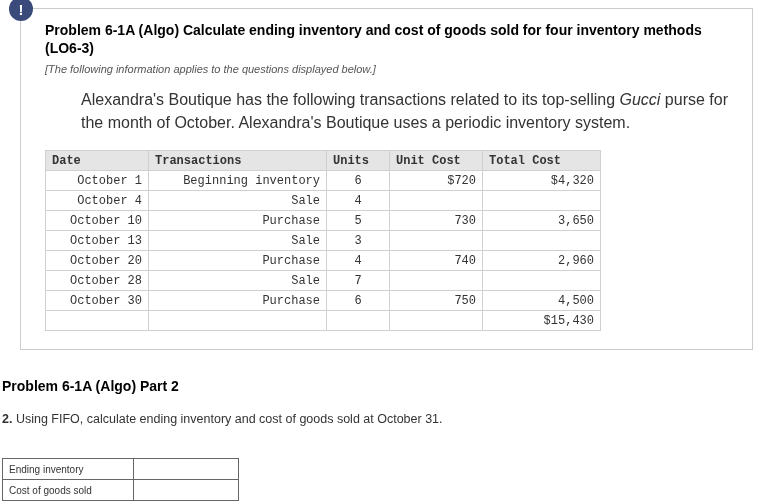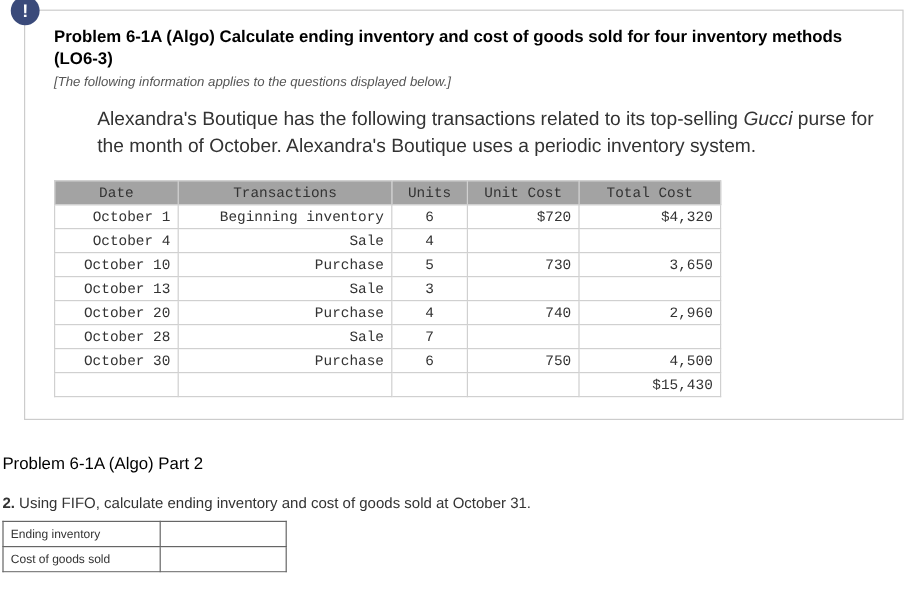--- a/index.html
+++ b/index.html
@@ -64,42 +64,42 @@
     font-size: 12px;
     color: #333;
   }
   table.data th, table.data td {
     border: 1px solid #d0d0d0;
     padding: 2px 6px;
     text-align: right;
     height: 15px;
   }
   table.data th {
-    background: #a3a3a3;
-    font-weight: normal;
-    text-align: center;
+    background: #e5e5e5;
+    font-weight: bold;
+    text-align: left;
   }
   table.data td.num { }
   table.data td.center { text-align: center; }
   table.data tr.total td.num { }
   .col-date { width: 90px; }
   .col-trans { width: 165px; }
   .col-units { width: 50px; }
   .col-cost { width: 80px; }
   .col-total { width: 105px; }
 
   .section-title {
-    font-weight: normal;
+    font-weight: bold;
     font-size: 14px;
     margin: 28px 10px 18px 0;
     color: #000;
   }
   .question {
     font-size: 12.5px;
-    margin: 0 0 8px 0;
+    margin: 0 0 32px 0;
   }
   table.answer {
     border-collapse: collapse;
     font-size: 10px;
   }
   table.answer td {
     border: 1px solid #666;
     padding: 3px 6px;
     height: 14px;
   }

